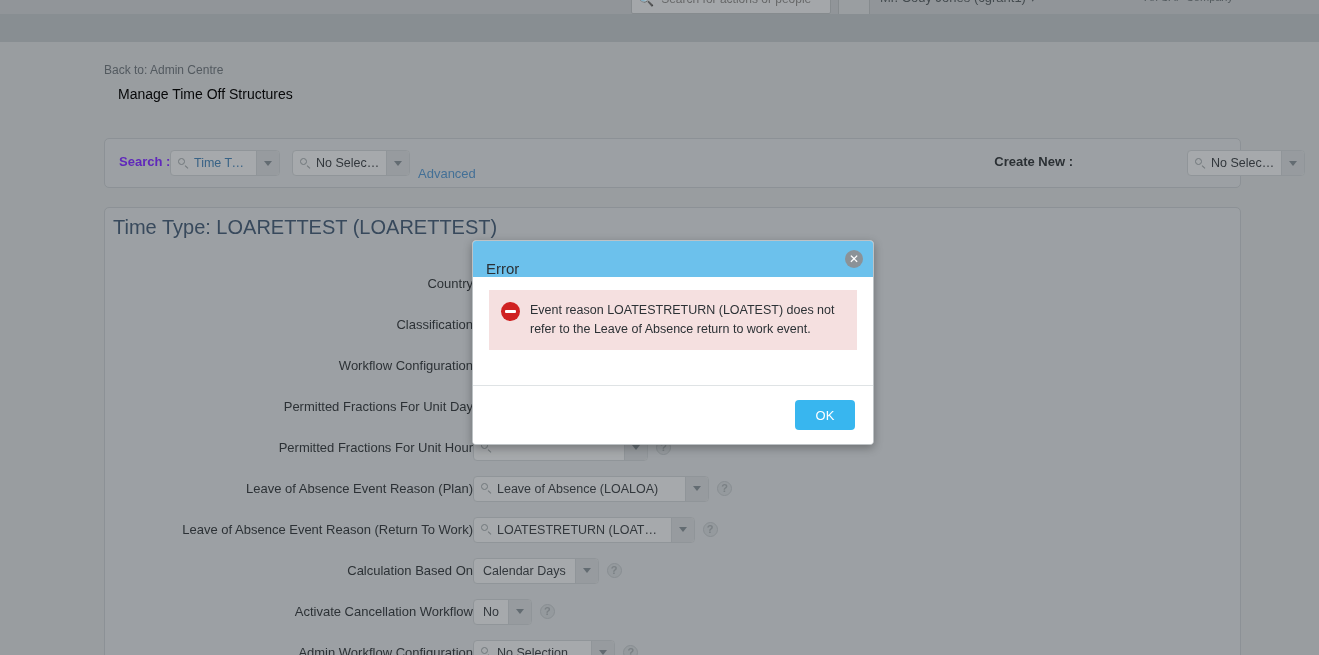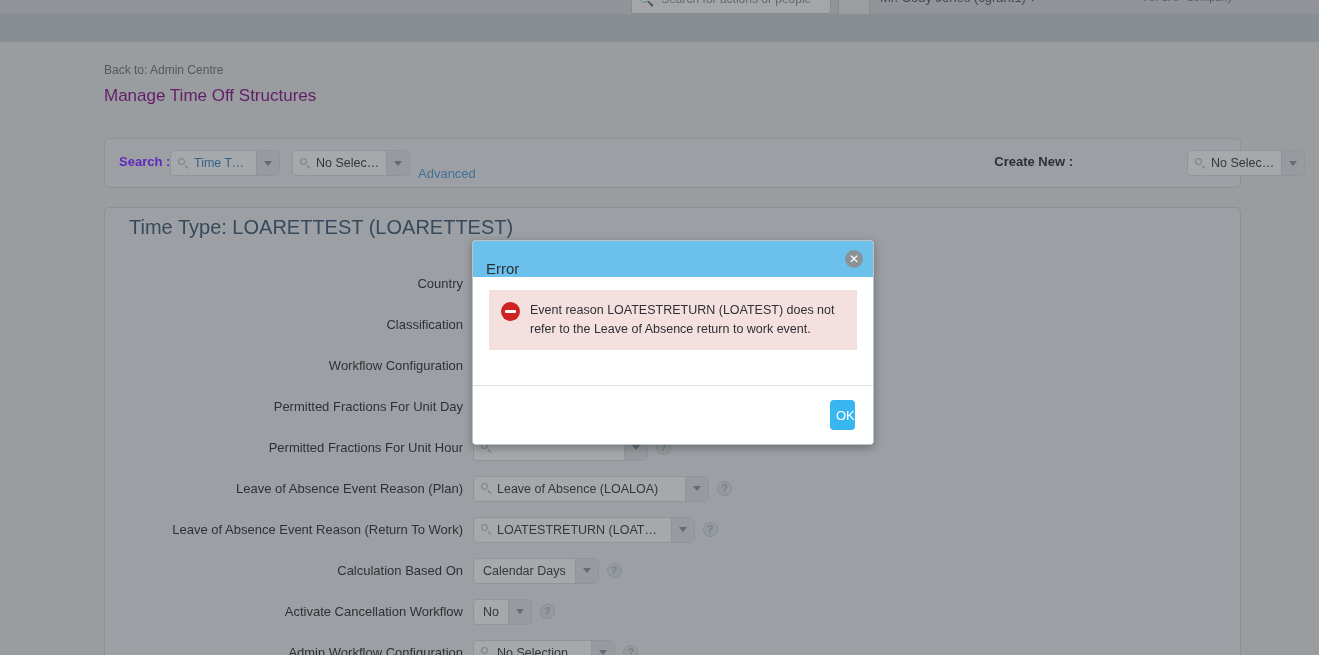--- a/index.html
+++ b/index.html
@@ -73,22 +73,22 @@
   }
 
   
   .breadcrumb {
     position: absolute;
     left: 104px; top: 63px;
     font-size: 12px; color: #5d646a;
   }
   .page-title {
     position: absolute;
-    left: 104px; top: 86px;
-    font-size: 17px; color: #701a75;
+    left: 118px; top: 86px;
+    font-size: 14px; color: #000000;
   }
 
   
   .search-panel {
     position: absolute;
     left: 104px; top: 138px;
     width: 1137px; height: 50px;
     background: #b6babd;
     border: 1px solid #a3a8ac;
     border-radius: 5px;
@@ -208,40 +208,39 @@
     position: absolute;
     left: 104px; top: 207px;
     width: 1137px; height: 470px;
     background: #b6babd;
     border: 1px solid #a3a8ac;
     border-radius: 5px;
     box-sizing: border-box;
   }
   .detail-title {
     position: absolute;
-    left: 24px; top: 8px;
+    left: 8px; top: 8px;
     font-size: 20px; color: #3c5066;
   }
 
   
   .form {
     position: absolute;
     left: 0; top: 55px;
     width: 100%;
   }
   .frow {
     position: relative;
     height: 41px;
     display: flex;
     align-items: center;
   }
   .frow .flabel {
     width: 368px;
     text-align: right;
-    padding-right: 10px;
     font-size: 13px;
     color: #2e3337;
     box-sizing: border-box;
     white-space: nowrap;
   }
   .frow .fctl {
     display: flex; align-items: center; gap: 8px;
   }
   .helpicon {
     width: 15px; height: 15px;
@@ -335,21 +334,21 @@
     height: 58px;
     display: flex; align-items: center; justify-content: flex-end;
     padding-right: 18px;
     background: #ffffff;
   }
   .ok-btn {
     background: #38b6ef;
     color: #ffffff;
     border: none;
     border-radius: 4px;
-    width: 25px; height: 30px;
+    width: 60px; height: 30px;
     font-size: 13px;
     font-family: "Liberation Sans", sans-serif;
     cursor: pointer;
   }
 </style>
 </head>
 <body>
 
 <div class="page">
 

